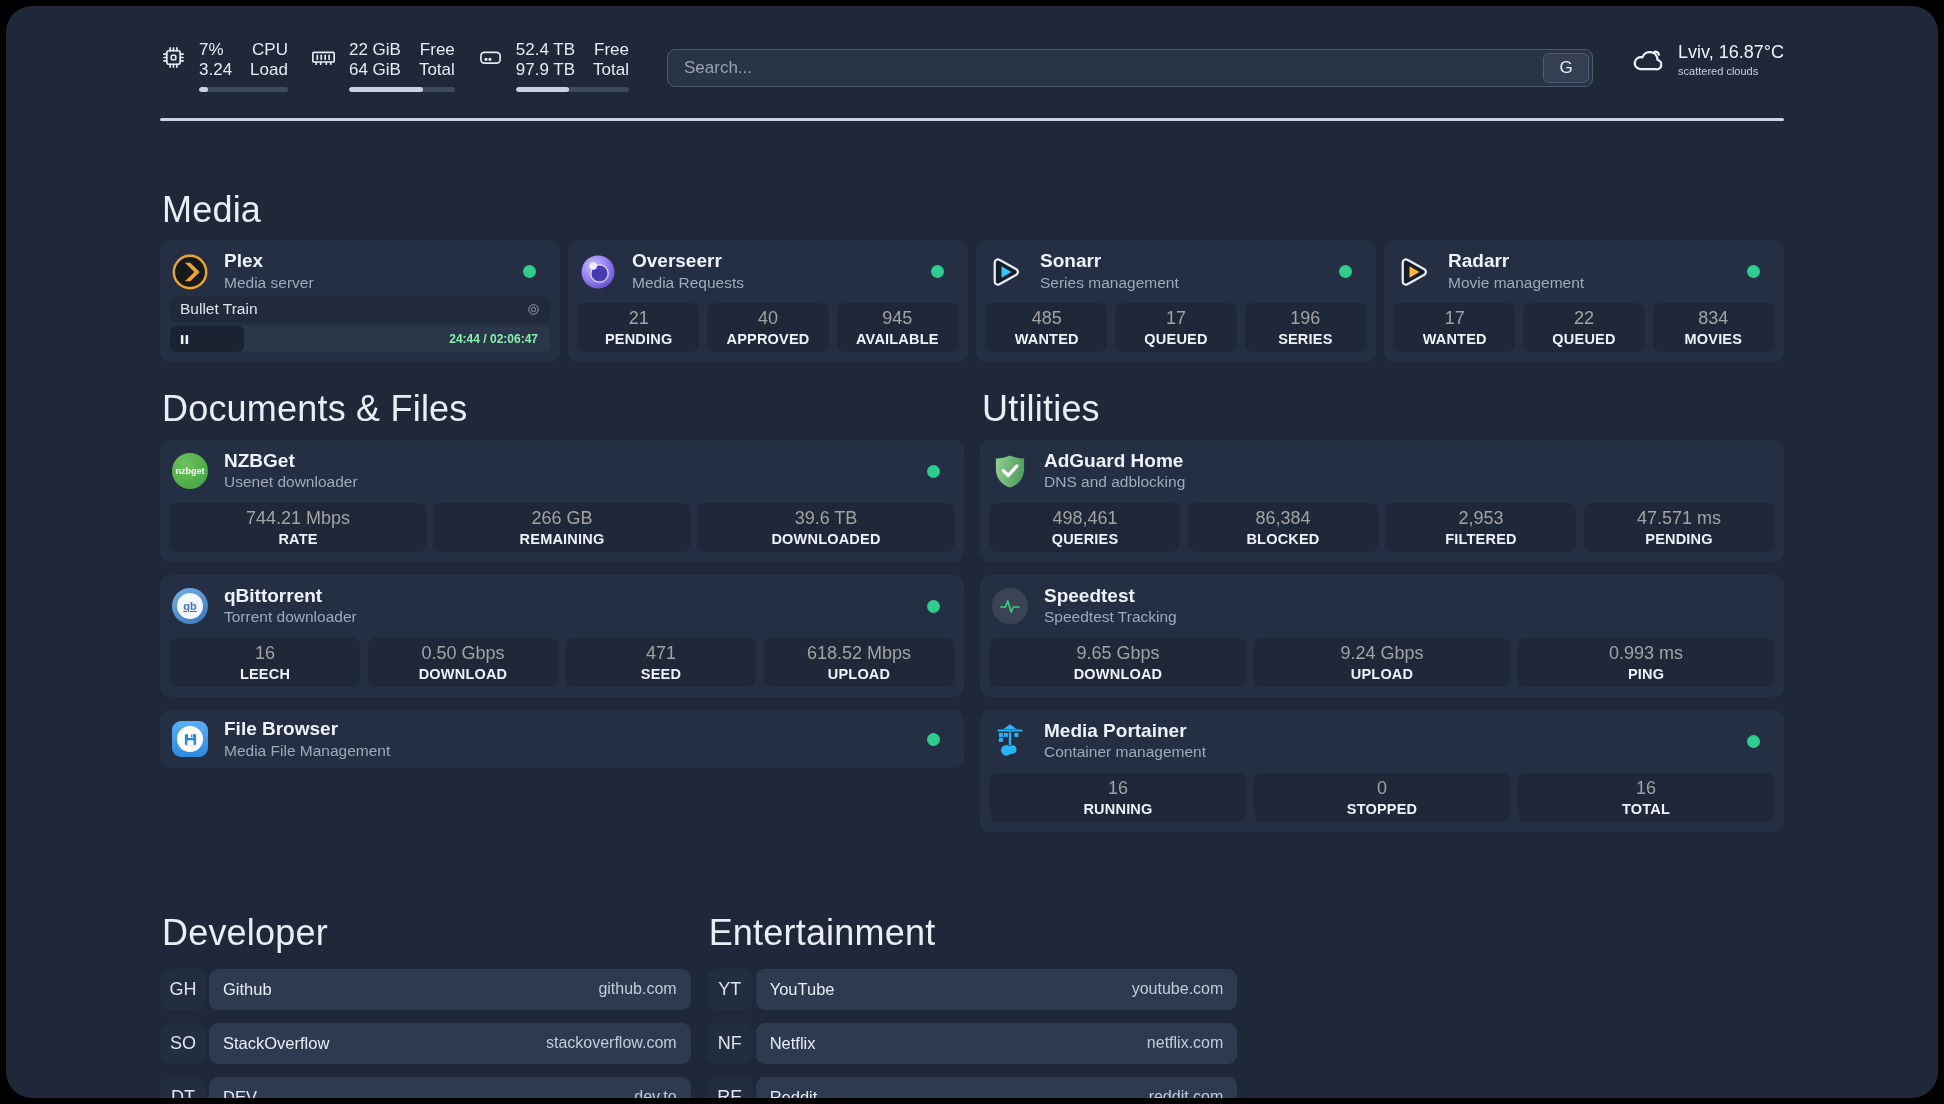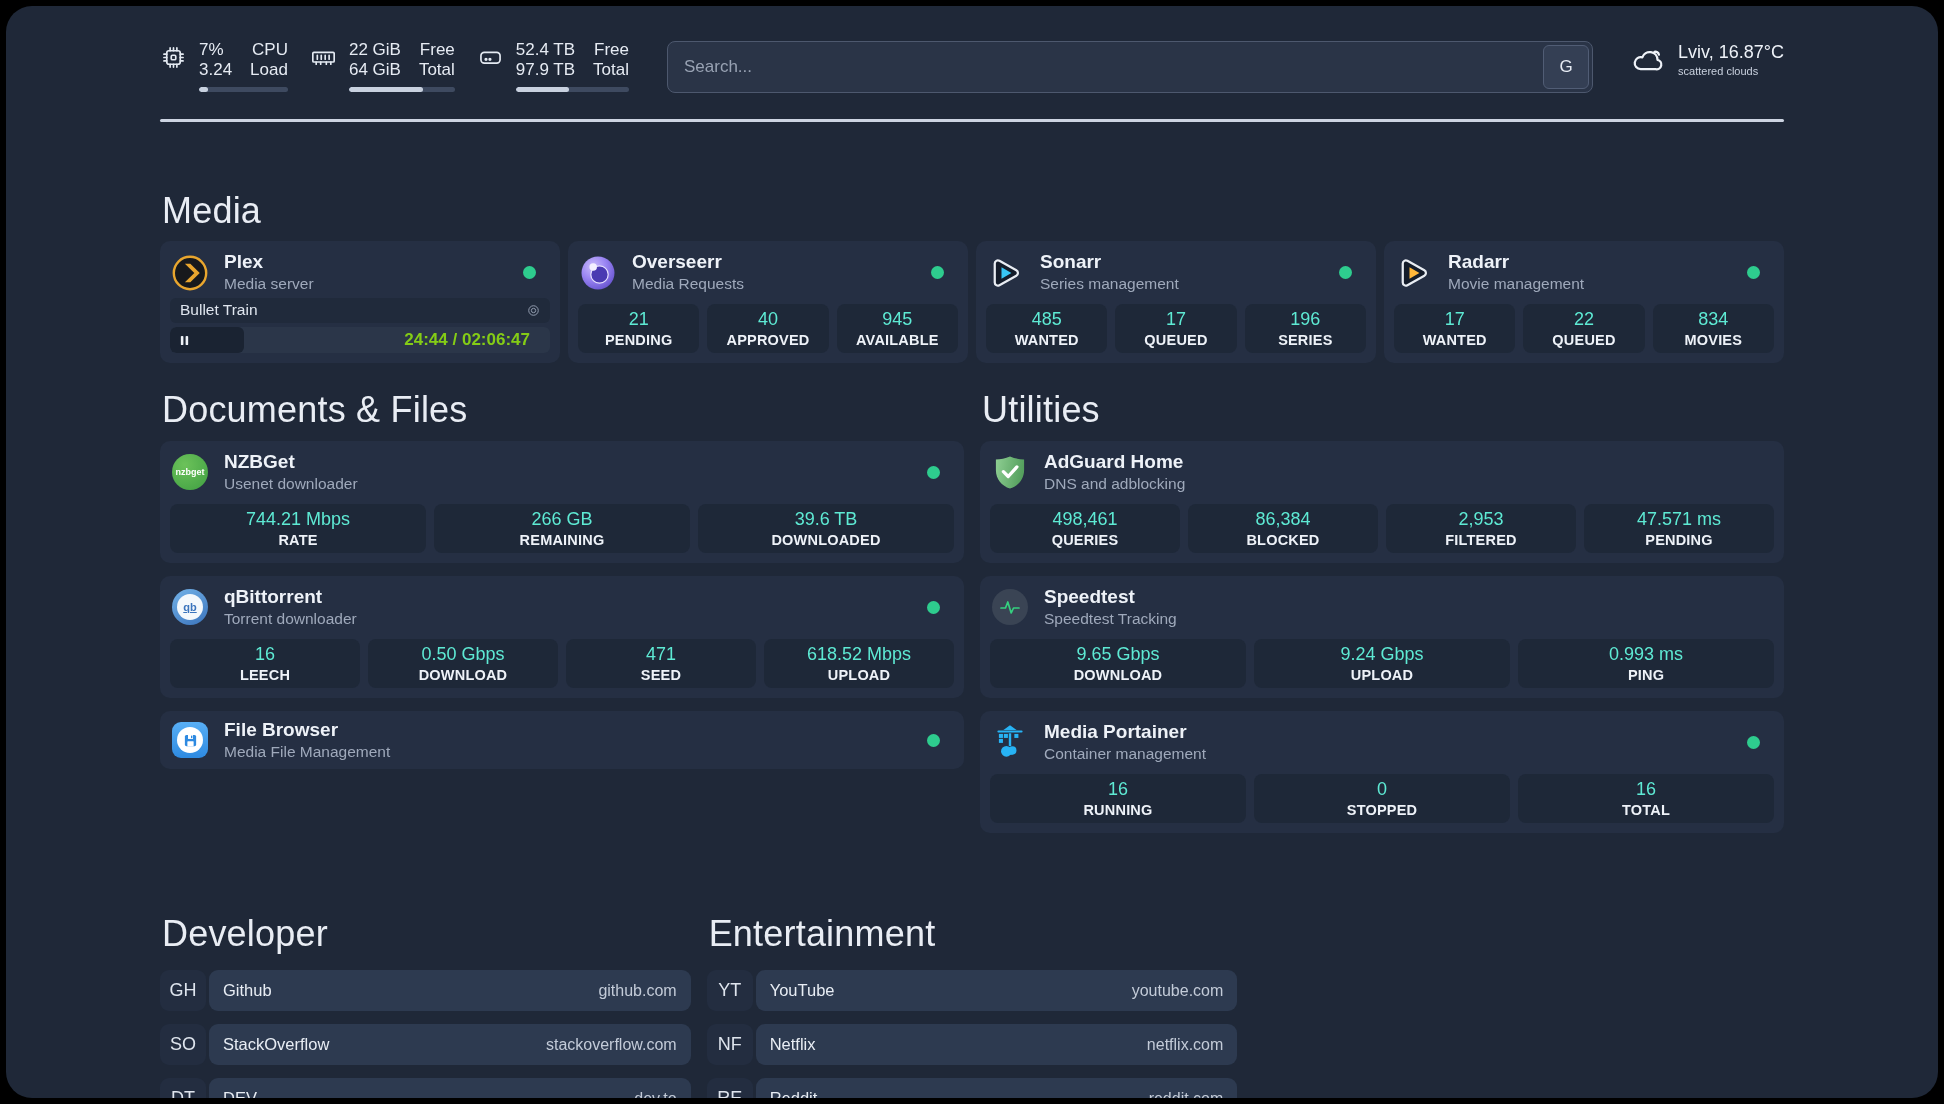--- a/index.html
+++ b/index.html
@@ -15,21 +15,21 @@
   .sys-icon { width:27px; height:27px; color:#e4eaf2; margin-top:4px; flex:none; }
   .sys-icon svg { width:100%; height:100%; display:block; }
   .sys-body { display:flex; flex-direction:column; gap:6px; }
   .sys-rows { display:flex; justify-content:space-between; gap:18px; font-size:17px;
               line-height:1.2; color:#e6ebf3; }
   .sys-col { display:flex; flex-direction:column; }
   .sys-labels { text-align:right; }
   .sys-track { height:5px; border-radius:3px; background:#3e4a60; overflow:hidden; }
   .sys-fill { height:100%; border-radius:3px; background:#c8d1df; }
 
-  .searchwrap { flex:1; margin:1px 38px 0 38px; position:relative; height:52px; }
+  .searchwrap { flex:1; margin:9px 38px 0 38px; position:relative; height:38px; }
   .search-input { width:100%; height:100%; box-sizing:border-box; background:#2a3447;
                   border:1.5px solid #4d586e; border-radius:8px; color:#e6ebf3; font-size:17px;
                   padding:0 62px 0 16px; outline:none; }
   .search-input::placeholder { color:#98a2b3; }
   .search-btn { position:absolute; right:4px; top:4px; bottom:4px; width:46px; background:#343f54;
                 border:1px solid #515d75; border-radius:6px; color:#e6ebf3; font-size:17px;
                 display:flex; align-items:center; justify-content:center; cursor:pointer; }
   .weather { display:flex; gap:13px; align-items:center; margin-top:2px; }
   .weather-icon { width:34px; height:34px; color:#eef2f8; flex:none; }
   .weather-icon svg { width:100%; height:100%; display:block; }
@@ -53,33 +53,33 @@
   .appicon { width:36px; height:36px; flex:none; display:flex; align-items:center; justify-content:center; }
   .appicon svg { width:100%; height:100%; display:block; }
   .card-titles { display:flex; flex-direction:column; gap:2px; }
   .card-name { font-size:19px; font-weight:600; color:#eef2f8; line-height:1.1; }
   .card-desc { font-size:15.5px; color:#9fa9bb; }
   .status-dot { width:13px; height:13px; border-radius:50%; background:#2ecc8e; margin-left:auto;
                 margin-right:12px; flex:none; }
   .stats { display:flex; gap:8px; }
   .stat { flex:1; background:#1e2838; border-radius:8px; height:49px; display:flex;
           flex-direction:column; align-items:center; justify-content:center; gap:2px; }
-  .stat-value { font-size:18px; color:#5eead4; }
+  .stat-value { font-size:18px; color:#a3a3a3; }
   .stat-label { font-size:14.5px; font-weight:700; color:#eef2f8; letter-spacing:.2px; }
 
   
   .np-row { display:flex; align-items:center; justify-content:space-between; background:#202a3b;
             border-radius:6px; padding:0 10px; height:25px; font-size:15.5px; color:#dfe5ee; }
   .session-icon svg { width:13px; height:13px; display:block; }
   .media-progress { position:relative; height:26px; background:#2b3649; border-radius:6px;
                     display:flex; align-items:center; overflow:hidden; }
   .elapsed { height:100%; background:#1a2332; border-radius:6px; display:flex; align-items:center;
              padding-left:9px; box-sizing:border-box; }
   .pause-icon svg { width:11px; height:11px; display:block; }
-  .np-time { position:absolute; right:20px; font-size:17px; font-weight:600; color:#84cc16; }
+  .np-time { position:absolute; right:12px; font-size:12px; font-weight:600; color:#86efac; }
 
   .cols2 { display:grid; grid-template-columns:1fr 1fr; gap:16px; margin-top:26px; }
   .col-cards { display:flex; flex-direction:column; gap:13px; }
 
   
   .plex-badge, .ovr-badge, .son-badge, .rad-badge, .ag-badge, .pt-badge { }
   .nzb-badge { border-radius:50%; background:radial-gradient(circle at 35% 30%, #6cc25a, #3f9f42); }
   .nzb-text { font-size:9px; font-weight:700; color:#fff; }
   .qb-badge { border-radius:50%; background:linear-gradient(150deg,#73b2e8,#3b74bd); }
   .qb-inner { width:26px; height:26px; border-radius:50%; background:#f4f8fc; display:flex;

